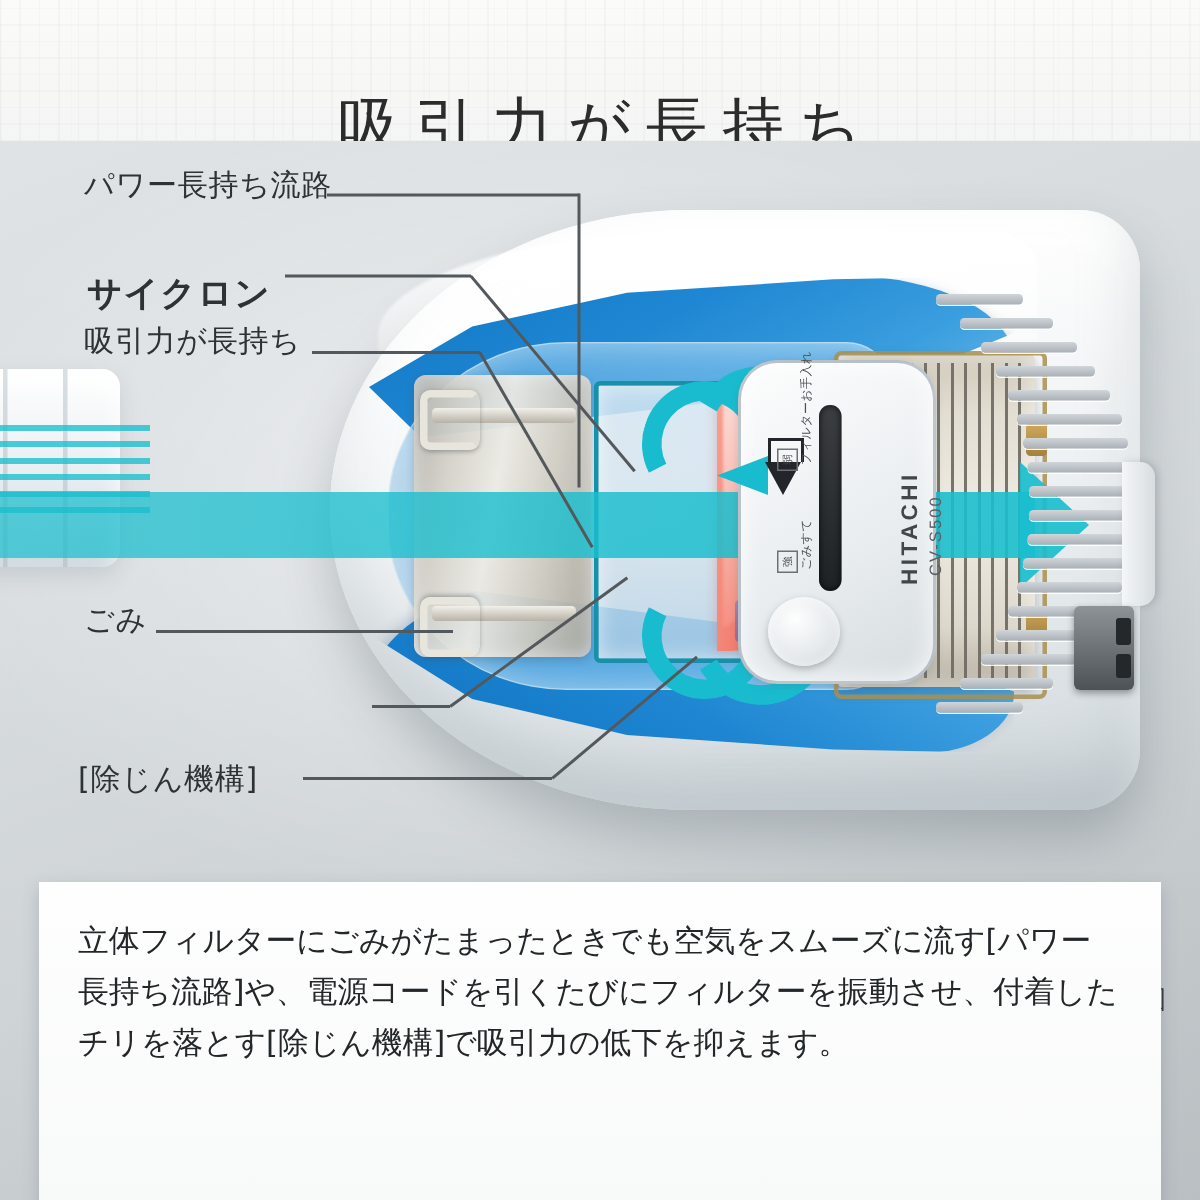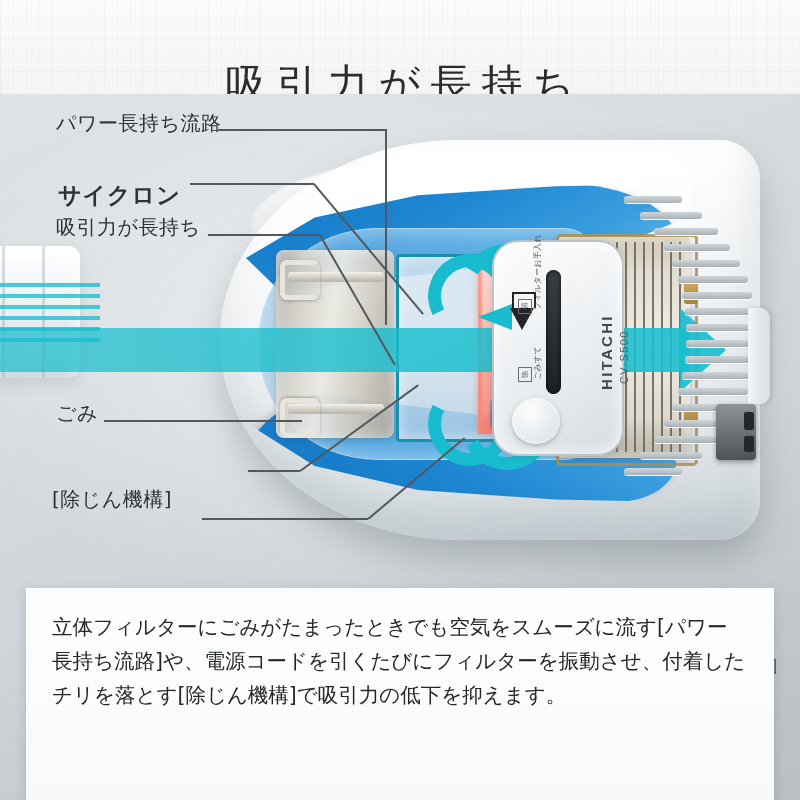--- a/index.html
+++ b/index.html
@@ -346,21 +346,21 @@
     <div class="lbl lbl-sm" style="left:56px;top:120px">吸引力が長持ち</div>
     <div class="leader" style="left:208px;top:140px;width:112px"></div>
     <div class="leader-d" style="left:320px;top:140px;width:150px;transform:rotate(60deg)"></div>
 
     <div class="lbl lbl-sm" style="left:56px;top:306px">ごみ</div>
     <div class="leader" style="left:104px;top:326px;width:198px"></div>
 
     <div class="leader" style="left:248px;top:376px;width:52px"></div>
     <div class="leader-d" style="left:300px;top:376px;width:146px;transform:rotate(-36deg)"></div>
 
-    <div class="lbl lbl-sm" style="left:52px;top:392px">[除じん機構]</div>
+    <div class="lbl lbl-sm" style="left:52px;top:412px">[除じん機構]</div>
     <div class="leader" style="left:202px;top:424px;width:166px"></div>
     <div class="leader-d" style="left:368px;top:424px;width:126px;transform:rotate(-40deg)"></div>
 
     <div class="caption">イメージ図</div>
   </div>
 
   <div class="note">
     <p>立体フィルターにごみがたまったときでも空気をスムーズに流す[パワー長持ち流路]や、電源コードを引くたびにフィルターを振動させ、付着したチリを落とす[除じん機構]で吸引力の低下を抑えます。</p>
   </div>
 

